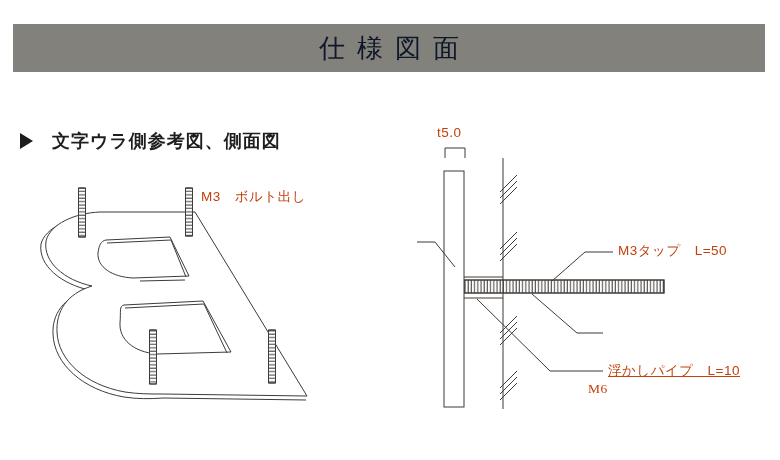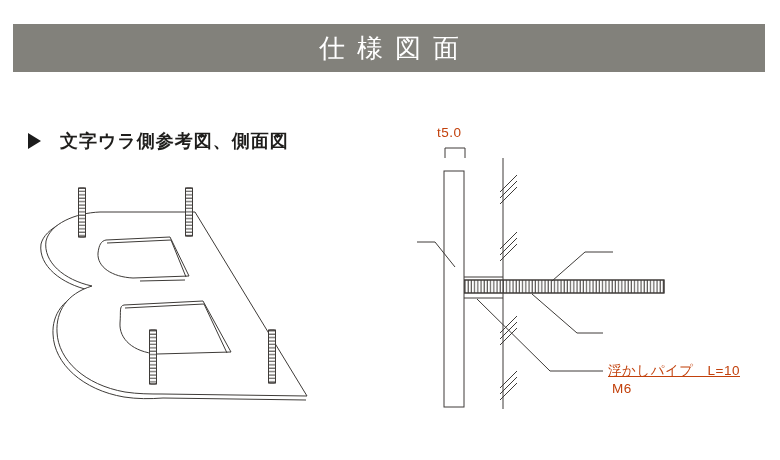--- a/index.html
+++ b/index.html
@@ -5,26 +5,26 @@
   html,body{margin:0;padding:0;background:#ffffff;}
   .canvas{
     position:relative;width:780px;height:460px;background:#ffffff;overflow:hidden;
     font-family:"Liberation Sans","DejaVu Sans",sans-serif;
   }
   .title-bar{
     position:absolute;left:13px;top:24px;width:752px;height:48px;
     background:#82817b;display:flex;align-items:center;justify-content:center;
   }
   .title-bar .title{
-    color:#ffffff;font-size:26px;font-weight:400;letter-spacing:12px;
+    color:#0f172a;font-size:26px;font-weight:400;letter-spacing:12px;
     padding-left:12px; 
     white-space:nowrap;
   }
   .section-heading{
-    position:absolute;left:28px;top:129px;display:flex;align-items:center;
+    position:absolute;left:20px;top:129px;display:flex;align-items:center;
   }
   .tri{
     width:0;height:0;border-left:13px solid #1c1c1c;
     border-top:8px solid transparent;border-bottom:8px solid transparent;
     margin-right:19px;
   }
   .section-heading .txt{
     font-size:18px;font-weight:bold;color:#1f1e1c;white-space:nowrap;letter-spacing:1px;
   }
   .lbl{
@@ -120,23 +120,25 @@
         <path d="M 500,388 L 517,371 M 500,394 L 517,377 M 500,400 L 517,383"></path>
       </g>
 
       <path d="M 417,242 L 435,242 L 455,267"></path>
       <path d="M 613,252 L 585,252 L 552,281"></path>
       <path d="M 603,333 L 577,333 L 532,294"></path>
       <path d="M 603,371 L 550,371 L 477,299"></path>
     </g>
   </svg>
 
+  <div class="lbl" style="left:201px;top:188px;">M3　ボルト出し</div>
 
   <div class="lbl" style="left:437px;top:125px;">t5.0</div>
 
 
+  <div class="lbl" style="left:618px;top:242px;">M3タップ　L=50</div>
 
 
   <div class="lbl" style="left:608px;top:362px;text-decoration:underline;">浮かしパイプ　L=10</div>
 
-  <div class="lbl" style="left:612px;top:381px;">M6</div>
+  <div class="lbl" style="left:588px;top:381px;font-family:Liberation Serif, serif;">M6</div>
 
 </div>
 
 </body></html>

